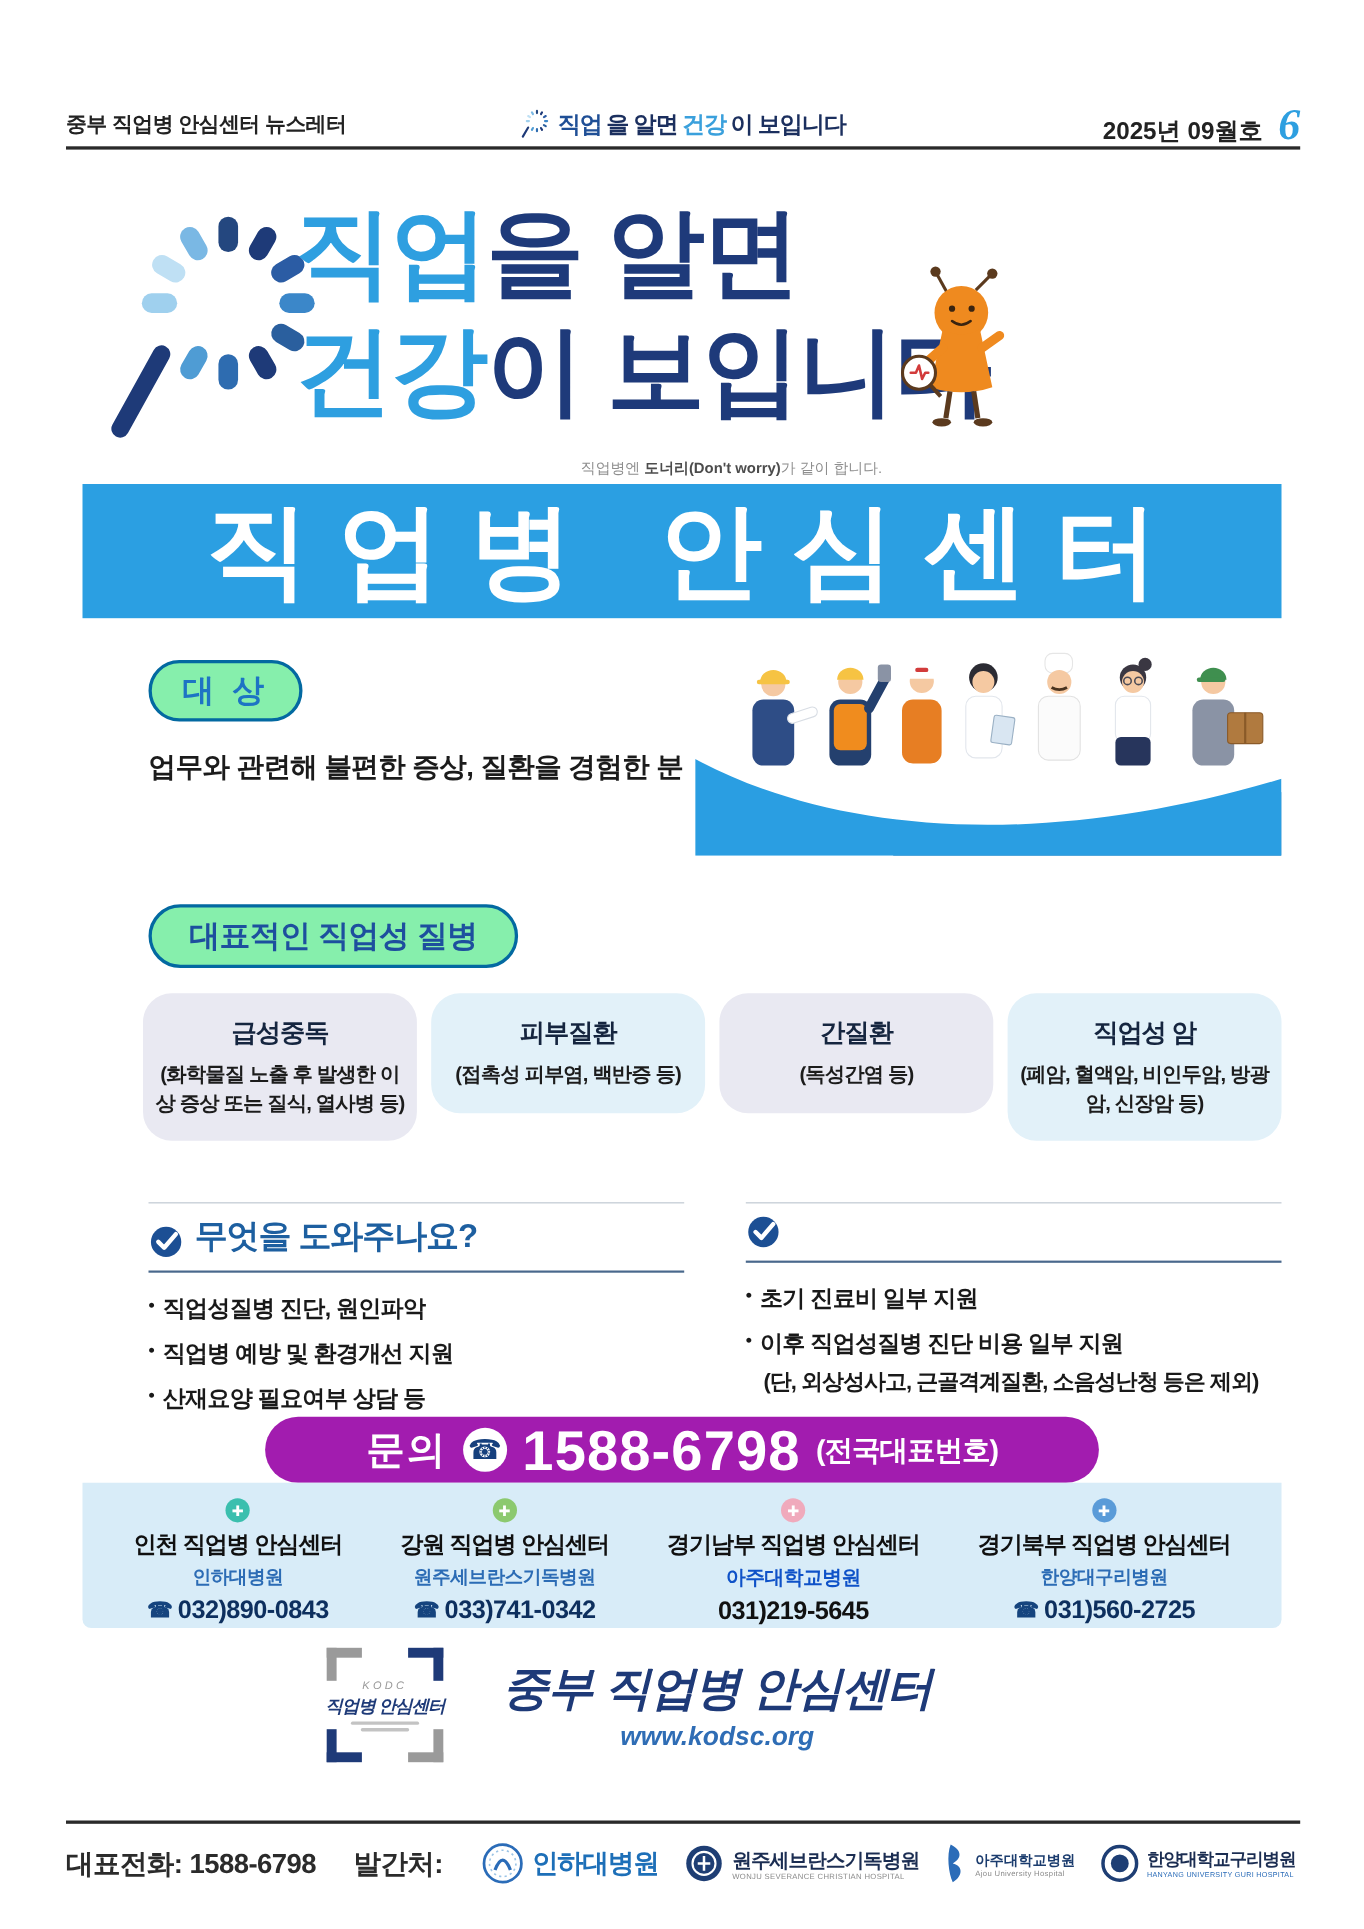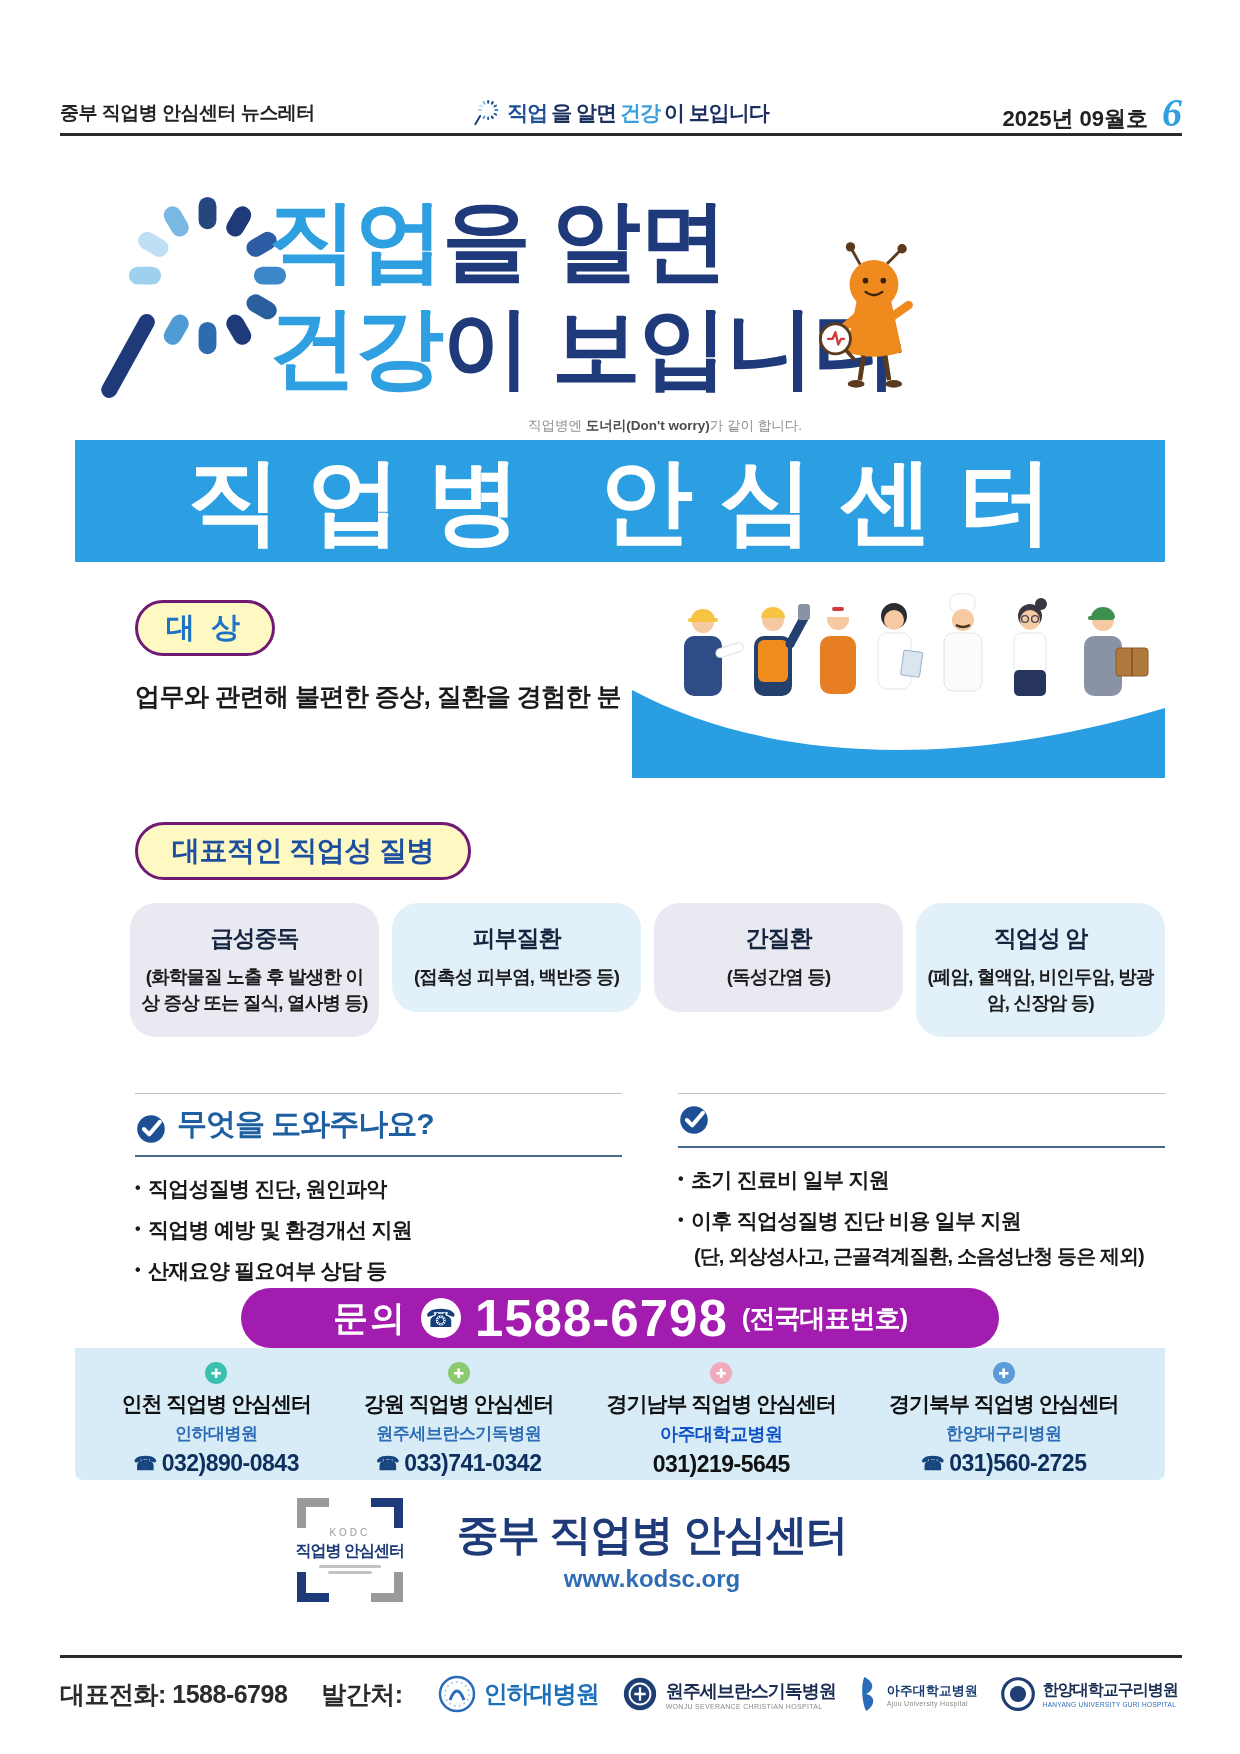--- a/index.html
+++ b/index.html
@@ -13,40 +13,40 @@
   .hdr-logo { position:absolute; left:50%; transform:translateX(-50%); display:flex; align-items:center; gap:4px; }
   .hdr-logo svg { width:30px; height:34px; }
   .hdr-logo .t { font-size:21px; font-weight:800; letter-spacing:-1px; }
   .c-blue1 { color:#1f4f96; } .c-navy { color:#1b2f5e; } .c-lblue { color:#3aa0dc; }
   .hdr-right { margin-left:auto; display:flex; align-items:baseline; gap:14px; }
   .hdr-issue { font-size:22px; font-weight:700; color:#222; }
   .hdr-page { font-size:40px; font-weight:700; font-style:italic; color:#2e9fe0; font-family:"Liberation Serif", serif; }
 
   
   .hero-mark { position:absolute; left:100px; top:172px; width:215px; height:250px; }
-  .hero-text { position:absolute; left:268px; top:187px; line-height:107px; letter-spacing:-2px; white-space:nowrap; }
+  .hero-text { position:absolute; left:268px; top:176px; line-height:107px; letter-spacing:-2px; white-space:nowrap; }
   .hero-text .ln { display:block; font-size:89px; font-weight:800; }
   .hero-text .hl { color:#2e9fe0; }
   .hero-text .rs { color:#1e3a7a; }
   .hero-caption { position:absolute; left:528px; top:417px; width:272px; font-size:13.5px; color:#8e8e8e; white-space:nowrap; }
   .hero-caption b { color:#4c4c4c; font-weight:700; }
   .mascot { position:absolute; left:812px; top:240px; width:122px; height:162px; }
 
   
   .banner { position:absolute; left:75px; top:440px; width:1090px; height:122px; background:#2b9fe2;
             display:flex; align-items:center; justify-content:center; }
   .banner span { color:#fff; font-size:94px; font-weight:800; letter-spacing:26px; margin-right:-26px; white-space:nowrap; }
 
   
   .workers { position:absolute; left:632px; top:562px; width:533px; height:216px; }
 
   
   .target { position:absolute; left:135px; top:600px; }
-  .pill { display:inline-block; border:3px solid #701a75; border-radius:30px; padding:5px 28px;
-          font-weight:800; background:#fef9c3; white-space:nowrap; }
+  .pill { display:inline-block; border:3px solid #0369a1; border-radius:30px; padding:5px 28px;
+          font-weight:800; background:#86efac; white-space:nowrap; }
   .target .pill { font-size:29px; color:#1d74c4; letter-spacing:4px; }
   .target-desc { margin-top:24px; font-size:25px; font-weight:700; color:#1b1b1b; letter-spacing:-0.5px; }
 
   
   .disease-badge { position:absolute; left:135px; top:822px; }
   .disease-badge .pill { font-size:28px; color:#1d4f9e; letter-spacing:-0.5px; padding:7px 34px; }
   .cards { position:absolute; left:130px; top:903px; width:1035px; display:flex; gap:13px; align-items:flex-start; }
   .card { flex:1 1 0; border-radius:26px; padding:20px 8px 22px; text-align:center; }
   .card:nth-child(odd) { background:#e9e9f2; }
   .card:nth-child(even) { background:#e2f1f9; }
@@ -81,21 +81,21 @@
                   display:flex; align-items:center; justify-content:center; }
   .center .nm { font-size:21px; font-weight:800; color:#101010; letter-spacing:-1px; white-space:nowrap; }
   .center .hosp { font-size:17px; font-weight:700; color:#2c6cb5; margin-top:4px; letter-spacing:-0.5px; }
   .center .hosp.hl { color:#0f52c8; font-size:18px; font-weight:800; }
   .center .tel { margin-top:5px; font-size:23px; font-weight:800; color:#0d2f5e; letter-spacing:-0.5px;
                  display:flex; align-items:center; justify-content:center; gap:5px; }
   .center .tel .ti { font-size:19px; color:#15447e; }
   .center .tel.plain { color:#111; font-weight:700; }
 
   
-  .kodc { position:absolute; left:0; top:1498px; width:1144px; display:flex; align-items:center; justify-content:center; gap:54px; }
+  .kodc { position:absolute; left:0; top:1498px; width:1144px; display:flex; align-items:center; justify-content:center; gap:54px;font-style:italic; }
   .kodc-logo { position:relative; width:106px; height:104px; display:flex; flex-direction:column;
                align-items:center; justify-content:center; gap:3px; }
   .kodc-logo .corner { position:absolute; width:32px; height:30px; }
   .kodc-logo .tl { top:0; left:0; border-top:9px solid #9a9a9a; border-left:9px solid #9a9a9a; }
   .kodc-logo .tr { top:0; right:0; border-top:9px solid #1e3a78; border-right:9px solid #1e3a78; }
   .kodc-logo .bl { bottom:0; left:0; border-bottom:9px solid #1e3a78; border-left:9px solid #1e3a78; }
   .kodc-logo .br { bottom:0; right:0; border-bottom:9px solid #9a9a9a; border-right:9px solid #9a9a9a; }
   .kodc-logo .k1 { font-size:10px; color:#9a9a9a; letter-spacing:3px; }
   .kodc-logo .k2 { font-size:16px; font-weight:800; color:#1e3a78; letter-spacing:-1px; white-space:nowrap; }
   .kodc-logo .bar { width:62px; height:3px; background:#c3c3c3; border-radius:2px; }

